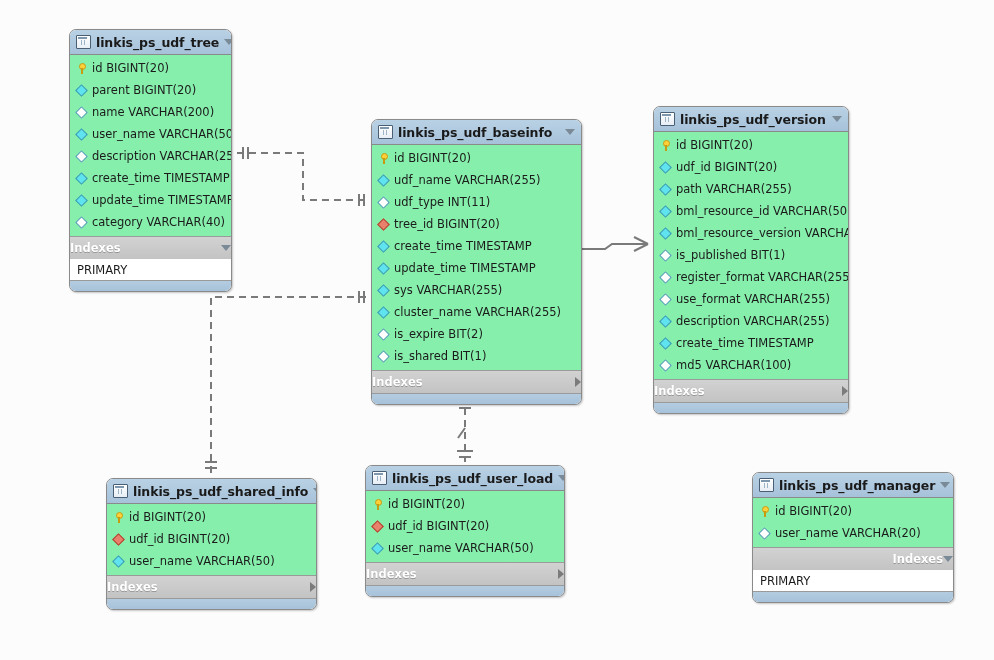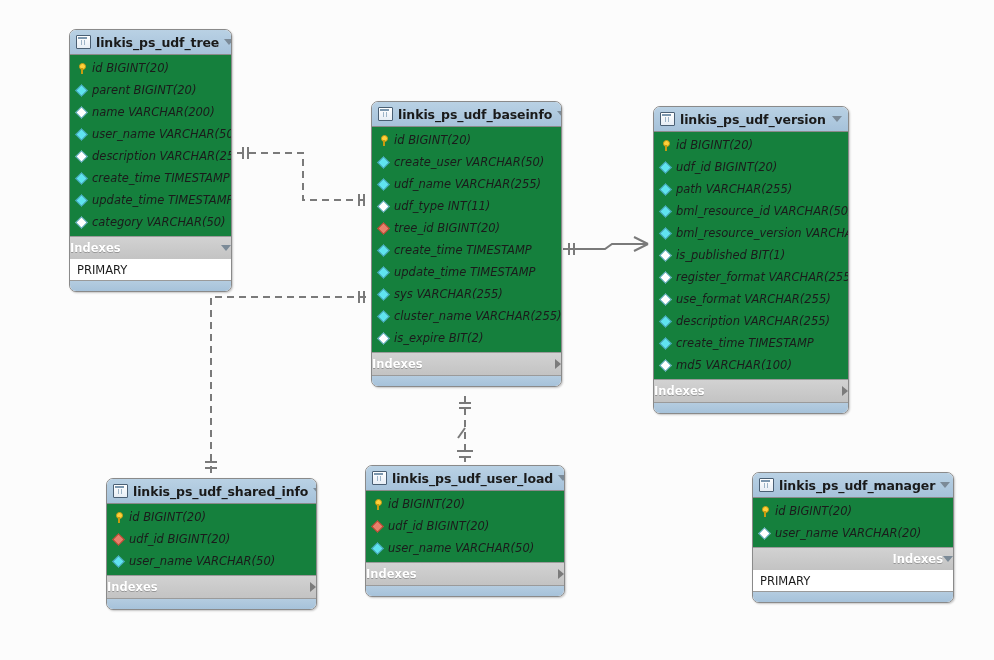--- a/index.html
+++ b/index.html
@@ -59,21 +59,21 @@
     border-left:5px solid transparent;
     border-right:5px solid transparent;
     border-top:6px solid #7b8a97;
   }
   .chev-r{
     width:0;height:0;flex:0 0 auto;
     border-top:5px solid transparent;
     border-bottom:5px solid transparent;
     border-left:6px solid #7b7b7b;
   }
-  .cols{background:#15803d;padding:2px 4px 3px 0;font-style:italic;}
+  .cols{background:#86efac;padding:2px 4px 3px 0;}
   .col{
     height:22px;display:flex;align-items:center;
     padding-left:6px;gap:5px;
     font-size:11.5px;color:#1b1b1b;
     white-space:nowrap;
   }
   
   .g{width:11px;height:11px;flex:0 0 auto;position:relative;}
   .g.pk:before{
     content:"";position:absolute;left:3px;top:0;
@@ -200,46 +200,42 @@
         <div class="col">
           <span class="g dia filled"></span>
           <span>create_time TIMESTAMP</span>
         </div>
         <div class="col">
           <span class="g dia filled"></span>
           <span>update_time TIMESTAMP</span>
         </div>
         <div class="col">
           <span class="g dia hollow"></span>
-          <span>category VARCHAR(50)</span>
+          <span>category VARCHAR(40)</span>
         </div>
       </div>
       <div class="idx">
         <span class="idx-l">Indexes</span>
         <span class="chev-d"></span>
       </div>
       <div class="idx-rows">
         <div class="idx-row">PRIMARY</div>
       </div>
       <div class="foot"></div>
     </div>
-    <div class="tbl" style="left: 371px; top: 101px; width: 191px;">
+    <div class="tbl" style="left: 371px; top: 119px; width: 211px;">
       <div class="tbl-hd">
         <span class="tbl-ico"></span>
         <span class="tbl-name">linkis_ps_udf_baseinfo</span>
         <span class="chev-d"></span>
       </div>
       <div class="cols">
         <div class="col">
           <span class="g pk"></span>
           <span>id BIGINT(20)</span>
-        </div>
-        <div class="col">
-          <span class="g dia filled"></span>
-          <span>create_user VARCHAR(50)</span>
         </div>
         <div class="col">
           <span class="g dia filled"></span>
           <span>udf_name VARCHAR(255)</span>
         </div>
         <div class="col">
           <span class="g dia hollow"></span>
           <span>udf_type INT(11)</span>
         </div>
         <div class="col">
@@ -259,20 +255,24 @@
           <span>sys VARCHAR(255)</span>
         </div>
         <div class="col">
           <span class="g dia filled"></span>
           <span>cluster_name VARCHAR(255)</span>
         </div>
         <div class="col">
           <span class="g dia hollow"></span>
           <span>is_expire BIT(2)</span>
         </div>
+        <div class="col">
+          <span class="g dia hollow"></span>
+          <span>is_shared BIT(1)</span>
+        </div>
       </div>
       <div class="idx">
         <span class="idx-l">Indexes</span>
         <span class="chev-r"></span>
       </div>
       <div class="foot"></div>
     </div>
     <div class="tbl" style="left: 653px; top: 106px; width: 196px;">
       <div class="tbl-hd">
         <span class="tbl-ico"></span>

